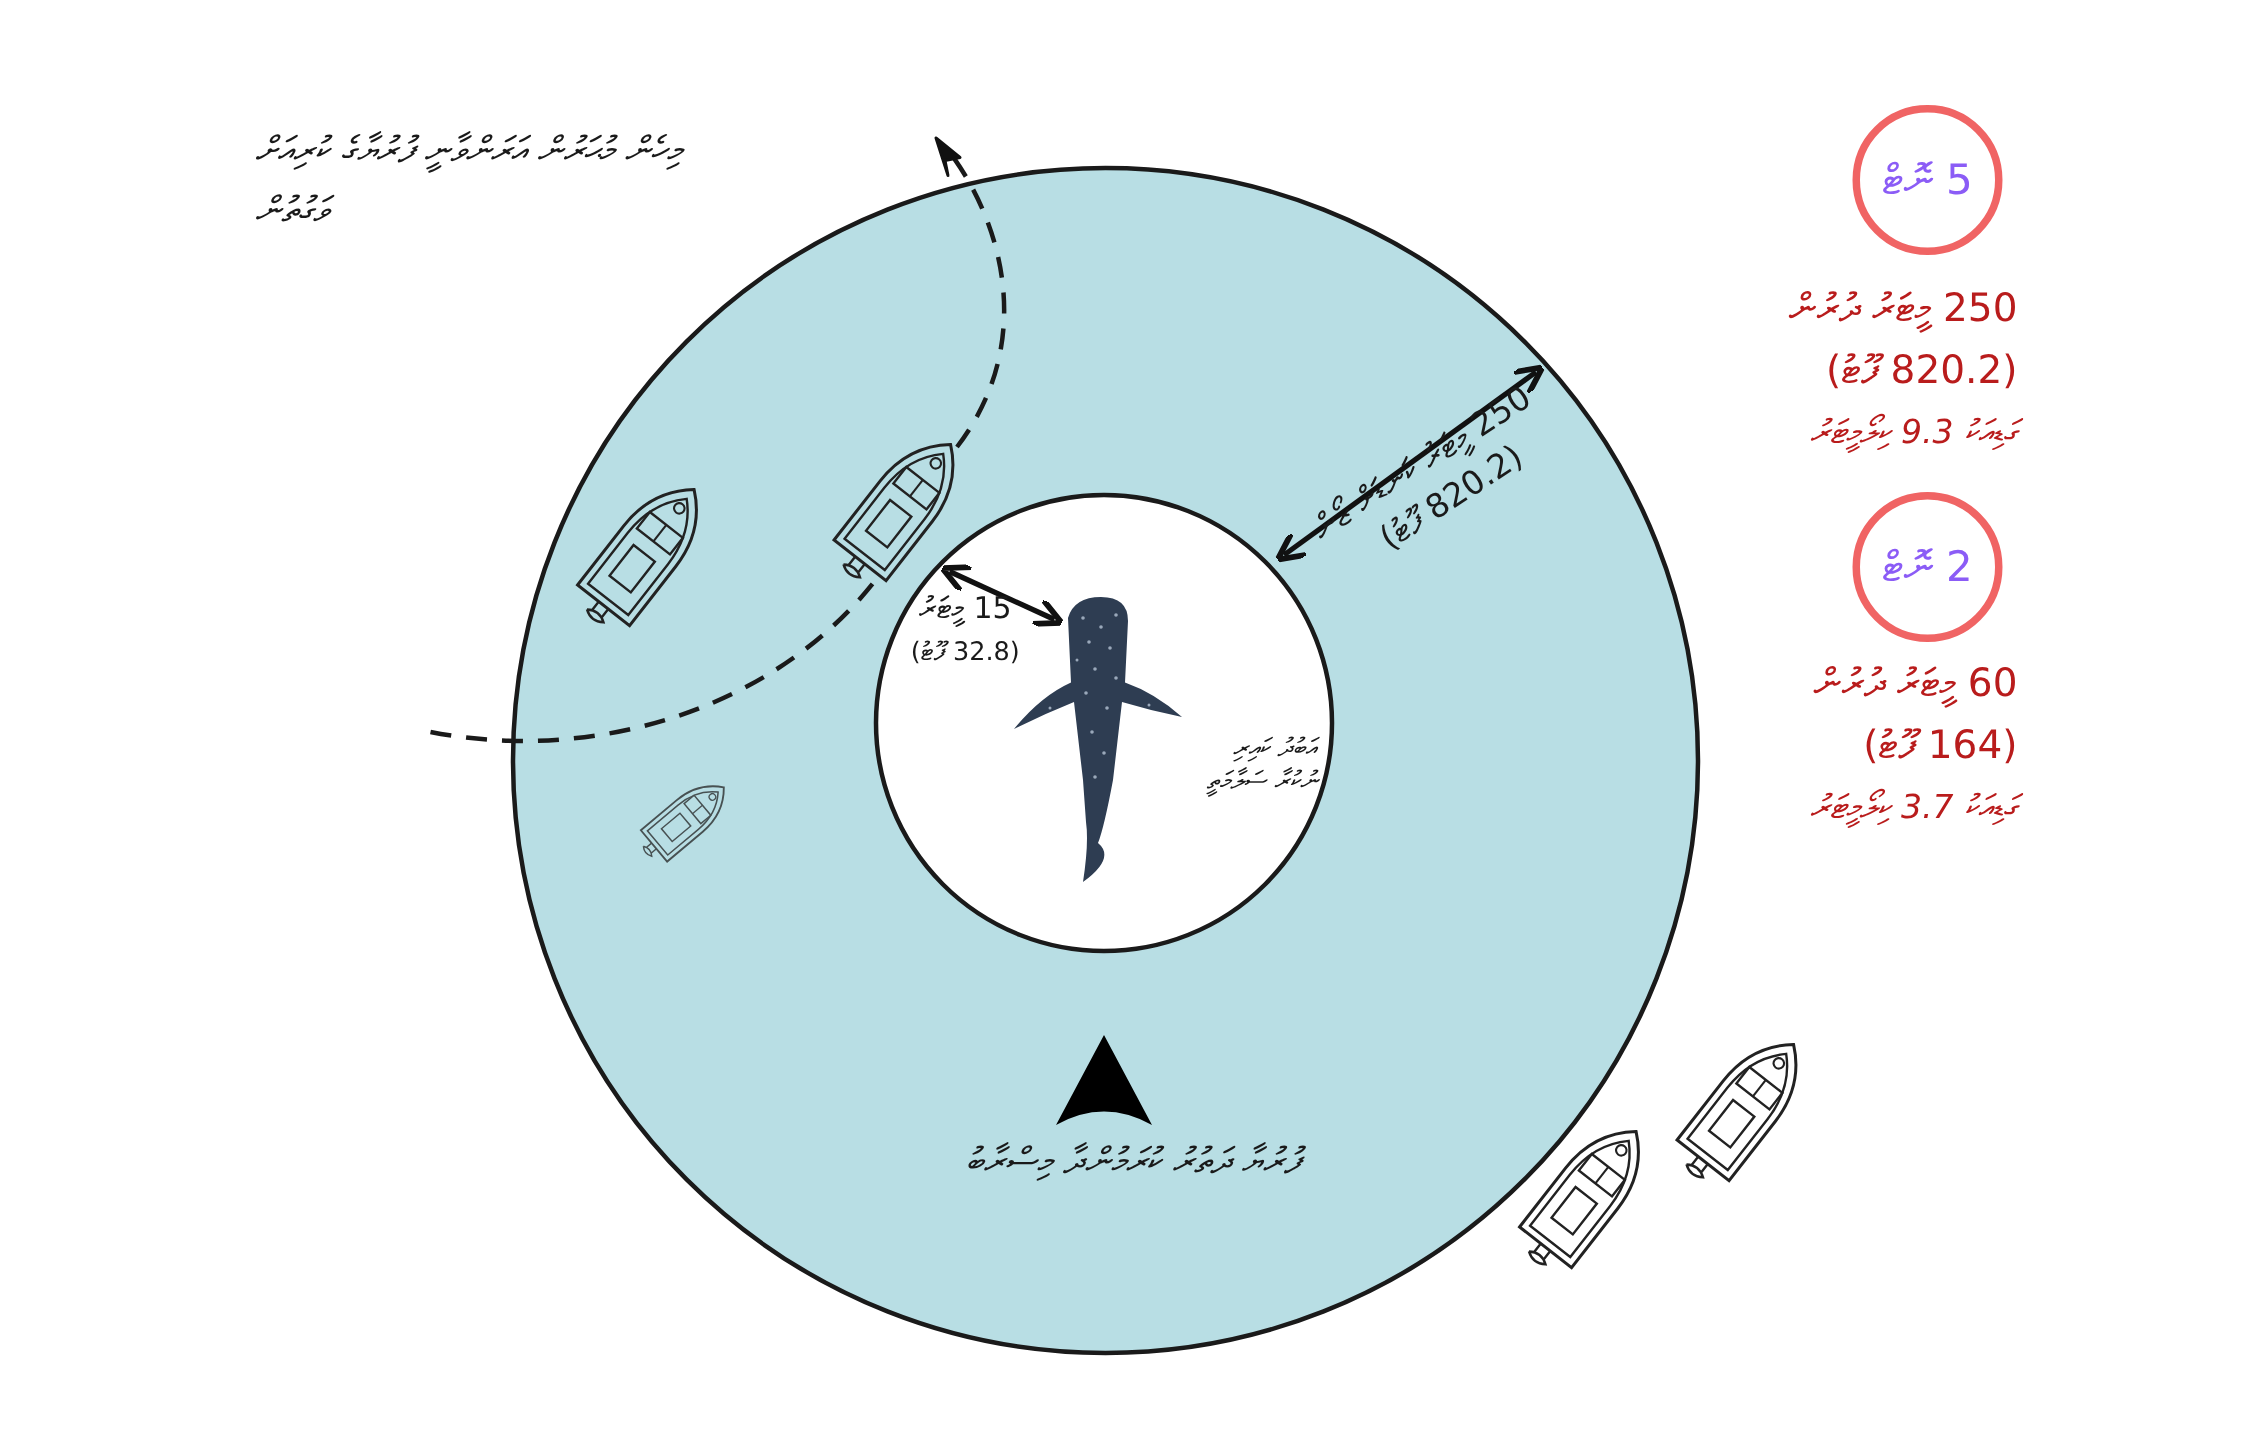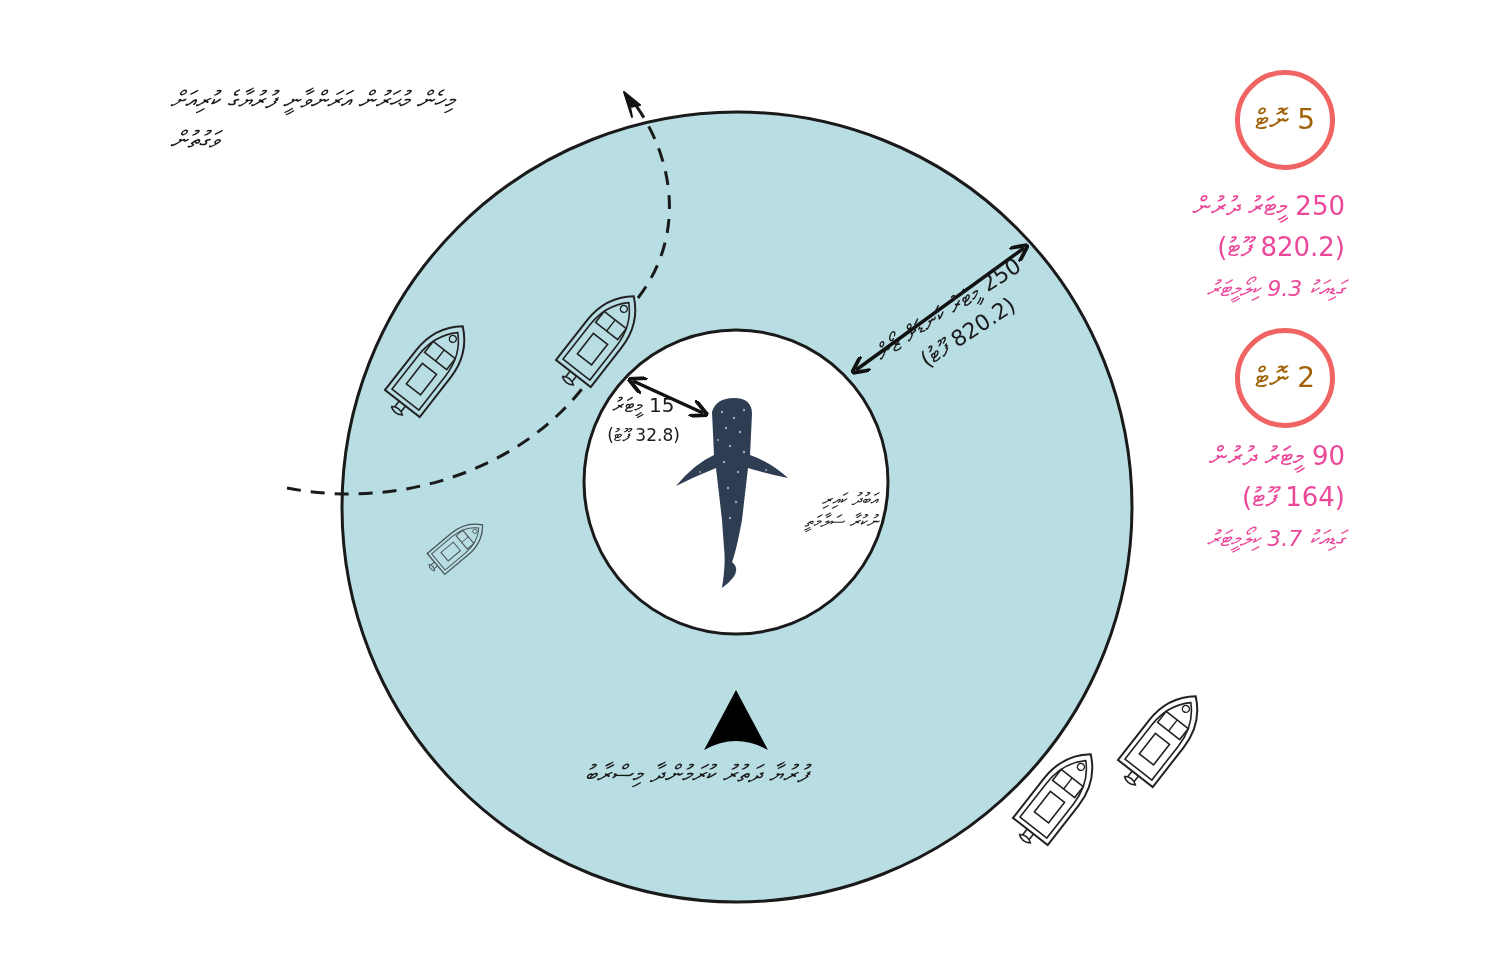--- a/index.html
+++ b/index.html
@@ -4,22 +4,22 @@
 <style>
   html, body { margin:0; padding:0; background:#ffffff; }
   body { width:1500px; height:968px; position:relative; overflow:hidden;
          font-family:"DejaVu Sans", sans-serif; color:#111; }
   svg.stage { position:absolute; left:0; top:0; }
   .label { position:absolute; font-family:"DejaVu Sans", sans-serif; color:#1a1a1a; white-space:nowrap; }
   .rtl { direction:rtl; unicode-bidi:plaintext; }
   .italic { font-style:italic; }
   .speed-badge { position:absolute; width:100px; height:100px; border:5px solid #f06464;
                  border-radius:50%; display:flex; align-items:center; justify-content:center;
-                 font-size:28px; color:#a16207; box-sizing:border-box; background:#fff; }
-  .speed-block { position:absolute; text-align:right; font-size:26px; line-height:41px; color:#ec4899; }
+                 font-size:28px; color:#8b5cf6; box-sizing:border-box; background:#fff; }
+  .speed-block { position:absolute; text-align:right; font-size:26px; line-height:41px; color:#b91c1c; }
   .speed-block div { white-space:nowrap; }
 </style>
 </head>
 <body>
 
 <svg class="stage" width="1500" height="968" viewBox="0 0 1500 968">
   <defs>
     <marker id="arrowEnd" viewBox="0 0 10 10" refX="7" refY="5" markerWidth="5" markerHeight="5" orient="auto-start-reverse">
       <path d="M0,0 L10,5 L0,10" fill="none" stroke="#111" stroke-width="2.2" stroke-linejoin="round"></path>
     </marker>
@@ -100,31 +100,31 @@
 <div class="label rtl" style="left:596px; top:390px; width:95px; text-align:center; font-size:20px; line-height:30px;">
   <div>15 މީޓަރު</div>
   <div style="font-size:17px;">(32.8 ފޫޓު)</div>
 </div>
 
 <div class="label rtl italic" style="left:748px; top:488px; width:130px; text-align:right; font-size:17px; line-height:22px;">
   <div>އަބުދު ކައިރި</div>
   <div>ނުކުރާ ސަލާމަތީ</div>
 </div>
 
-<div class="label rtl italic" style="left:585px; top:760px; width:340px; text-align:left; font-size:24px;">ފުރުޔާ ދަތުރު ކުރަމުންދާ މިސްރާބު</div>
+<div class="label rtl italic" style="left:585px; top:760px; width:340px; text-align:center; font-size:24px;">ފުރުޔާ ދަތުރު ކުރަމުންދާ މިސްރާބު</div>
 
 <div class="speed-badge rtl" style="left:1235px; top:70px;">
   <span>5 ނޮޓް</span>
 </div>
 <div class="speed-block rtl" style="left:1120px; top:186px; width:225px;">
   <div>250 މީޓަރު ދުރުން</div>
   <div>(820.2 ފޫޓު)</div>
   <div class="italic" style="font-size:22px;">ގަޑިއަކު 9.3 ކިލޯމީޓަރު</div>
 </div>
 
 <div class="speed-badge rtl" style="left:1235px; top:328px;">
   <span>2 ނޮޓް</span>
 </div>
 <div class="speed-block rtl" style="left:1120px; top:436px; width:225px;">
-  <div>90 މީޓަރު ދުރުން</div>
+  <div>60 މީޓަރު ދުރުން</div>
   <div>(164 ފޫޓު)</div>
   <div class="italic" style="font-size:22px;">ގަޑިއަކު 3.7 ކިލޯމީޓަރު</div>
 </div>
 
 </body></html>

